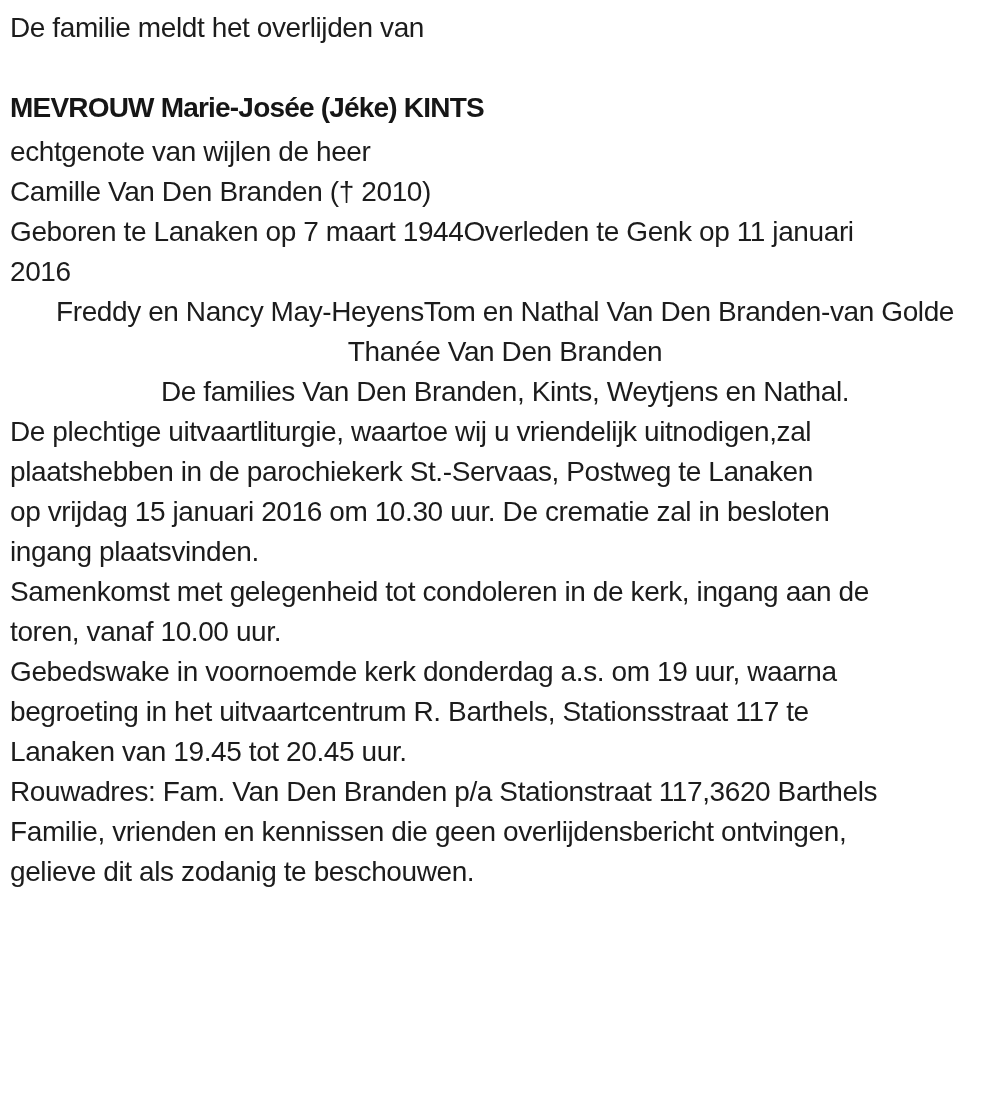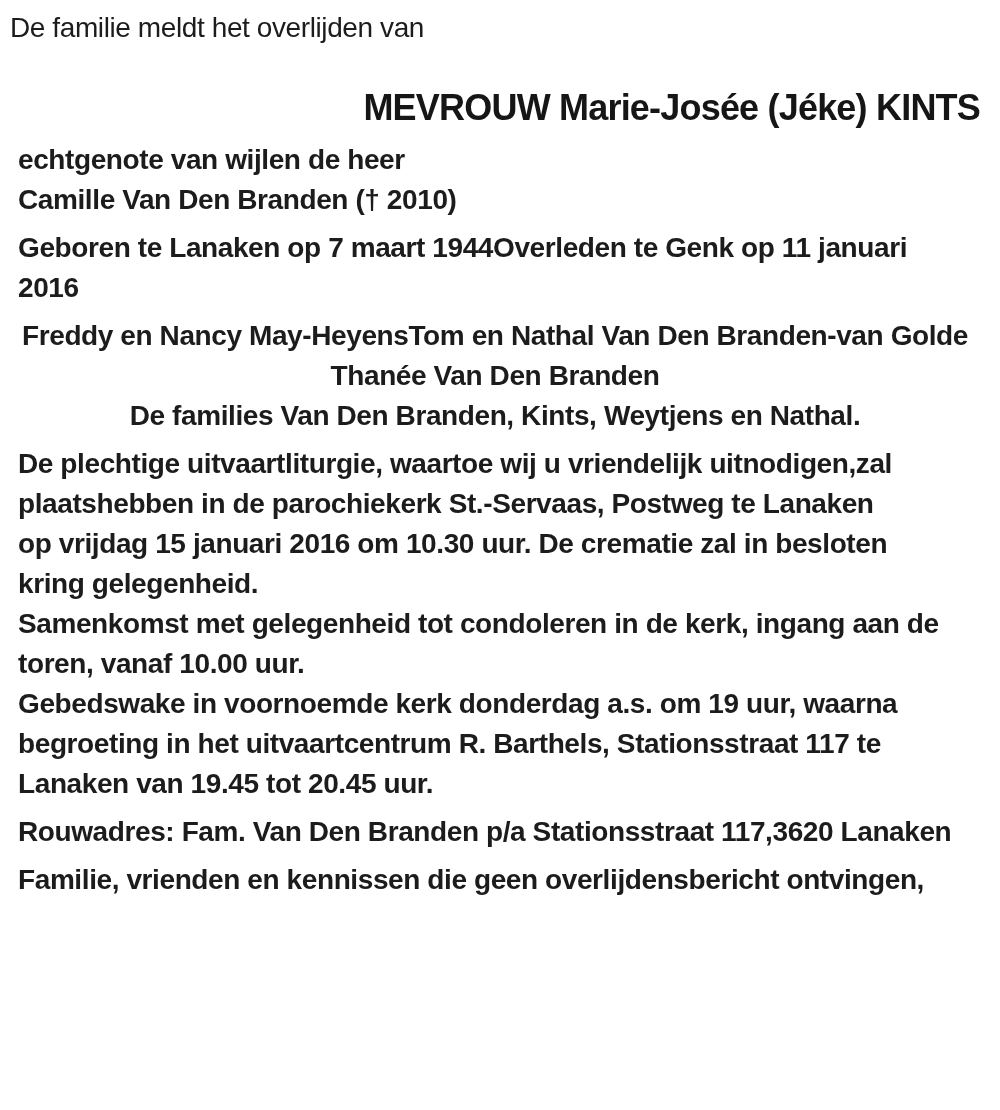--- a/index.html
+++ b/index.html
@@ -10,40 +10,39 @@
   body {
     width: 1000px;
     height: 1110px;
     overflow: hidden;
     color: #1c1c1c;
     font-family: "Liberation Sans", sans-serif;
     font-size: 28px;
     letter-spacing: -0.4px;
   }
   main.doc {
-    padding: 8px 20px 0 10px;
+    padding: 8px 0 0 10px;
     box-sizing: border-box;
     width: 1000px;
   }
   .line {
     line-height: 40px;
     height: 40px;
     white-space: nowrap;
   }
   h1.title {
-    font-size: 36px;
+    font-size: 28px;
     font-weight: 700;
     line-height: 48px;
     margin: 36px 0 0 0;
     letter-spacing: -0.8px;
     white-space: nowrap;
     color: #161616;
-    text-align: right;
   }
-  section.para { margin: 8px; padding: 0; font-weight: bold; }
+  section.para { margin: 0; padding: 0; }
   .gap-40 { margin-top: 40px; }
   .gap-46 { margin-top: 46px; text-align: center; }
 </style>
 </head>
 <body>
 
 <main class="doc">
 
   <div class="line">De familie meldt het overlijden van</div>
 
@@ -62,29 +61,30 @@
   <section class="para gap-46">
     <div class="line">Freddy en Nancy May-HeyensTom en Nathal Van Den Branden-van Golde</div>
     <div class="line">Thanée Van Den Branden</div>
     <div class="line">De families Van Den Branden, Kints, Weytjens en Nathal.</div>
   </section>
 
   <section class="para gap-40">
     <div class="line">De plechtige uitvaartliturgie, waartoe wij u vriendelijk uitnodigen,zal</div>
     <div class="line">plaatshebben in de parochiekerk St.-Servaas, Postweg te Lanaken</div>
     <div class="line">op vrijdag 15 januari 2016 om 10.30 uur. De crematie zal in besloten</div>
-    <div class="line">kring gelegenheid.</div>
+    <div class="line">ingang plaatsvinden.</div>
     <div class="line">Samenkomst met gelegenheid tot condoleren in de kerk, ingang aan de</div>
     <div class="line">toren, vanaf 10.00 uur.</div>
     <div class="line">Gebedswake in voornoemde kerk donderdag a.s. om 19 uur, waarna</div>
     <div class="line">begroeting in het uitvaartcentrum R. Barthels, Stationsstraat 117 te</div>
     <div class="line">Lanaken van 19.45 tot 20.45 uur.</div>
   </section>
 
   <section class="para gap-40">
-    <div class="line">Rouwadres: Fam. Van Den Branden p/a Stationsstraat 117,3620 Lanaken</div>
+    <div class="line">Rouwadres: Fam. Van Den Branden p/a Stationstraat 117,3620 Barthels</div>
   </section>
 
   <section class="para gap-40">
     <div class="line">Familie, vrienden en kennissen die geen overlijdensbericht ontvingen,</div>
+    <div class="line">gelieve dit als zodanig te beschouwen.</div>
   </section>
 
 </main>
 
 </body></html>

